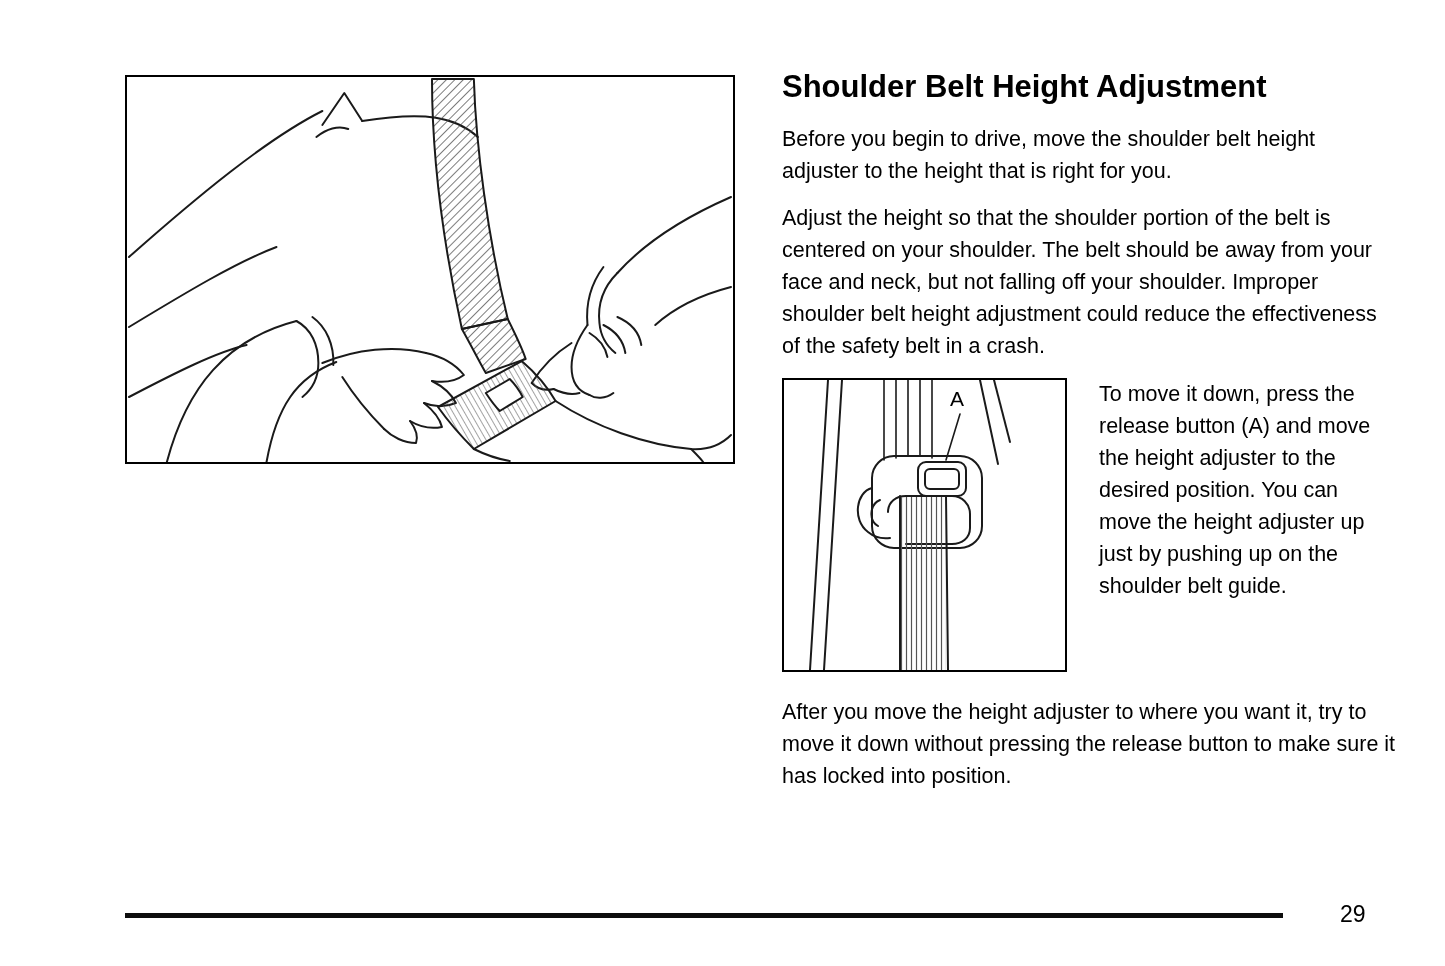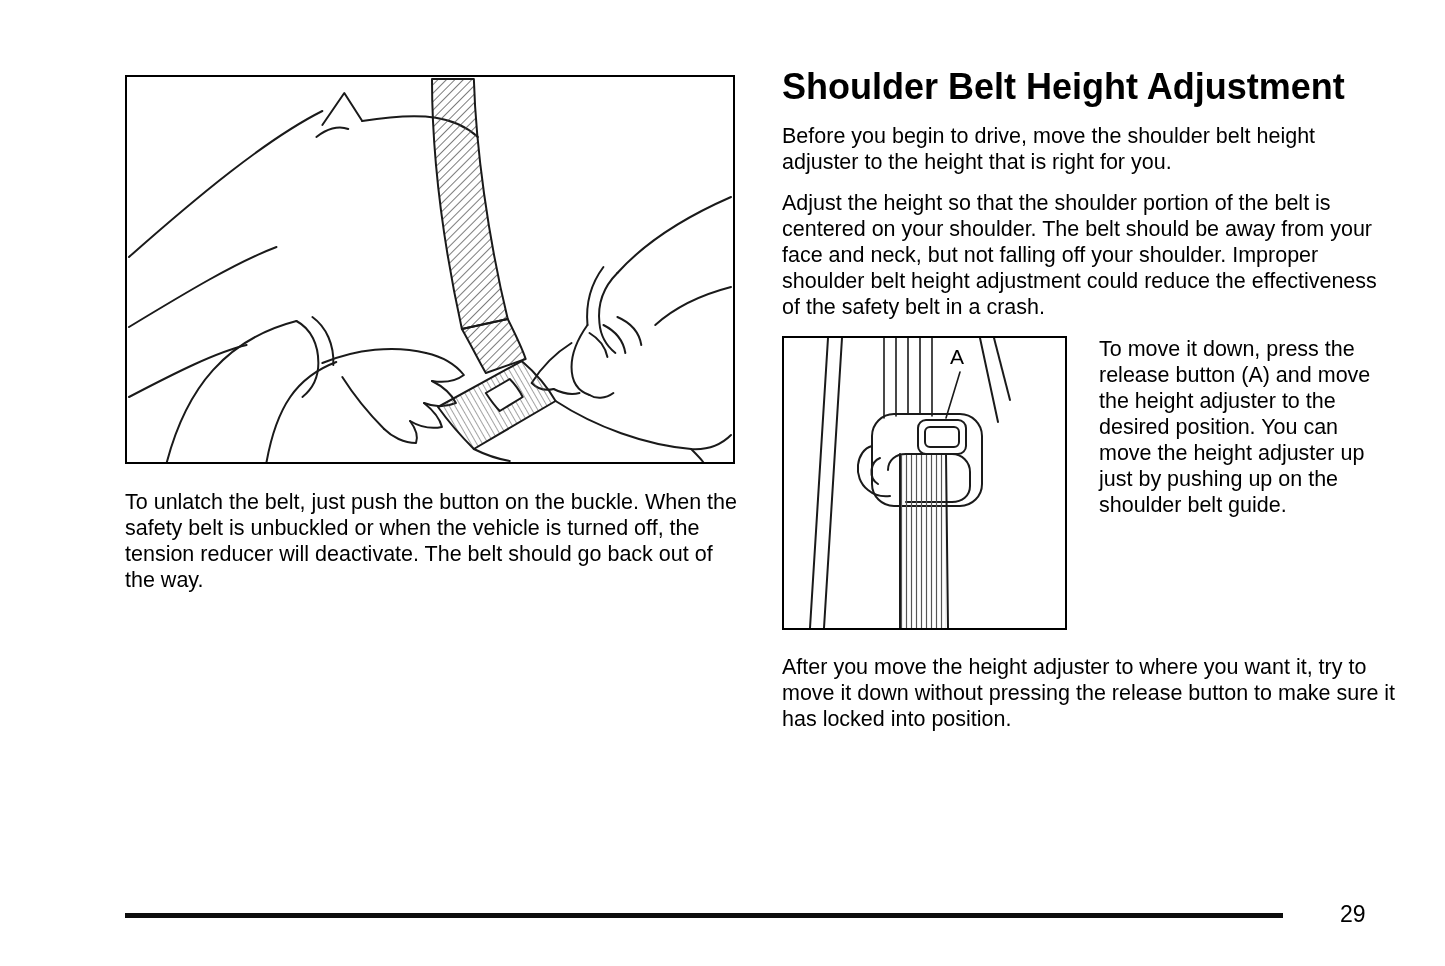--- a/index.html
+++ b/index.html
@@ -8,22 +8,22 @@
     position: relative;
     width: 1445px;
     height: 966px;
     background: #ffffff;
     color: #000000;
     font-family: "Liberation Sans", "DejaVu Sans", sans-serif;
     overflow: hidden;
   }
   .col-left  { position: absolute; left: 125px; top: 75px;  width: 612px; }
   .col-right { position: absolute; left: 782px; top: 68px;  width: 614px; }
-  p { font-size: 21.5px; line-height: 26px; margin-bottom: 15px; }
-  h1 { font-size: 36px; line-height: 38px; margin-bottom: 17px; font-weight: bold; }
+  p { font-size: 21.5px; line-height: 32px; margin-bottom: 15px; }
+  h1 { font-size: 31px; line-height: 38px; margin-bottom: 17px; font-weight: bold; }
   .fig { border: 2px solid #000; background: #fff; overflow: hidden; }
   .fig svg { display: block; }
   .fig1 { width: 610px; height: 389px; margin-bottom: 25px; }
   .fig-row { display: flex; align-items: flex-start; margin-top: 16px; margin-bottom: 16px; }
   .fig2 { width: 285px; height: 294px; flex: none; }
   .beside { width: 297px; margin-left: 32px; margin-bottom: 12px; }
   .after-fig { margin-top: 24px; }
   .footer-rule {
     position: absolute; left: 125px; top: 913px;
     width: 1158px; height: 5px; background: #0d0d0d;
@@ -109,21 +109,20 @@
 
           <g>
             <path d="M430,324 C470,350 520,368 566,372 C582,373 596,368 606,358"></path>
             <path d="M348,372 C360,378 372,382 384,384"></path>
             <path d="M566,372 C572,378 576,382 578,385"></path>
           </g>
         </g>
       </svg>
     </figure>
 
-    <p>To unlatch the belt, just push the button on the buckle. When the safety belt is unbuckled or when the vehicle is turned off, the tension reducer will deactivate. The belt should go back out of the way.</p>
   </div>
 
   <div class="col-right">
 
     <h1>Shoulder Belt Height Adjustment</h1>
 
     <p>Before you begin to drive, move the shoulder belt height adjuster to the height that is right for you.</p>
     <p>Adjust the height so that the shoulder portion of the belt is centered on your shoulder. The belt should be away from your face and neck, but not falling off your shoulder. Improper shoulder belt height adjustment could reduce the effectiveness of the safety belt in a crash.</p>
 
     <div class="fig-row">

